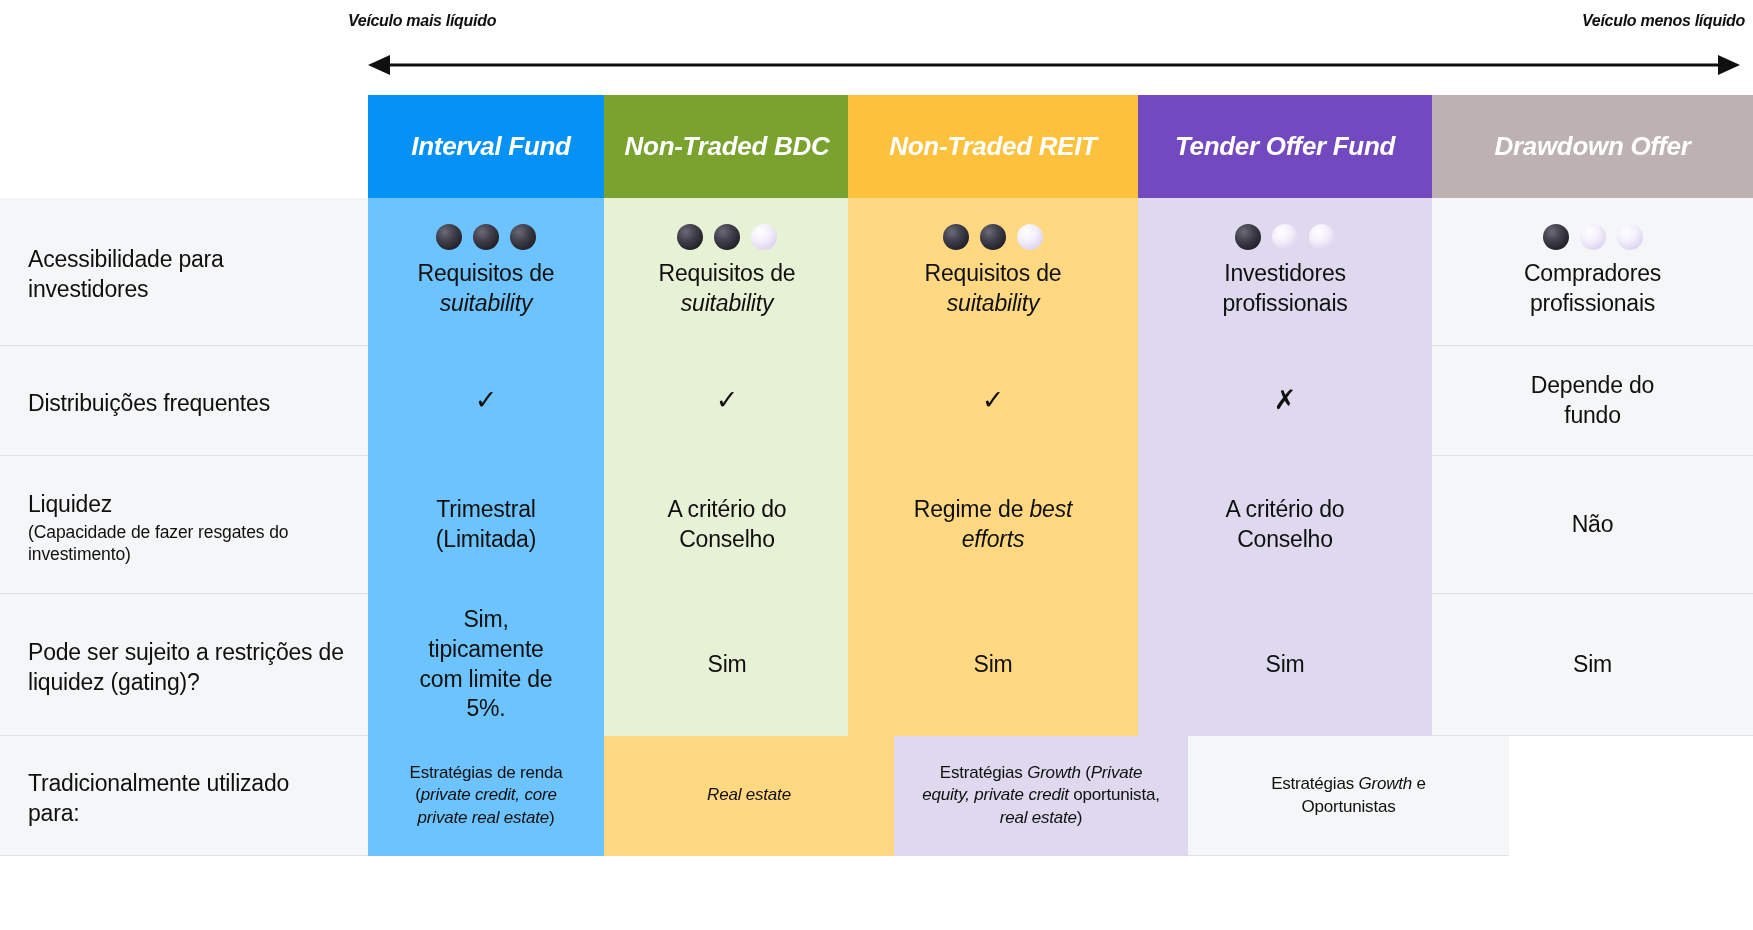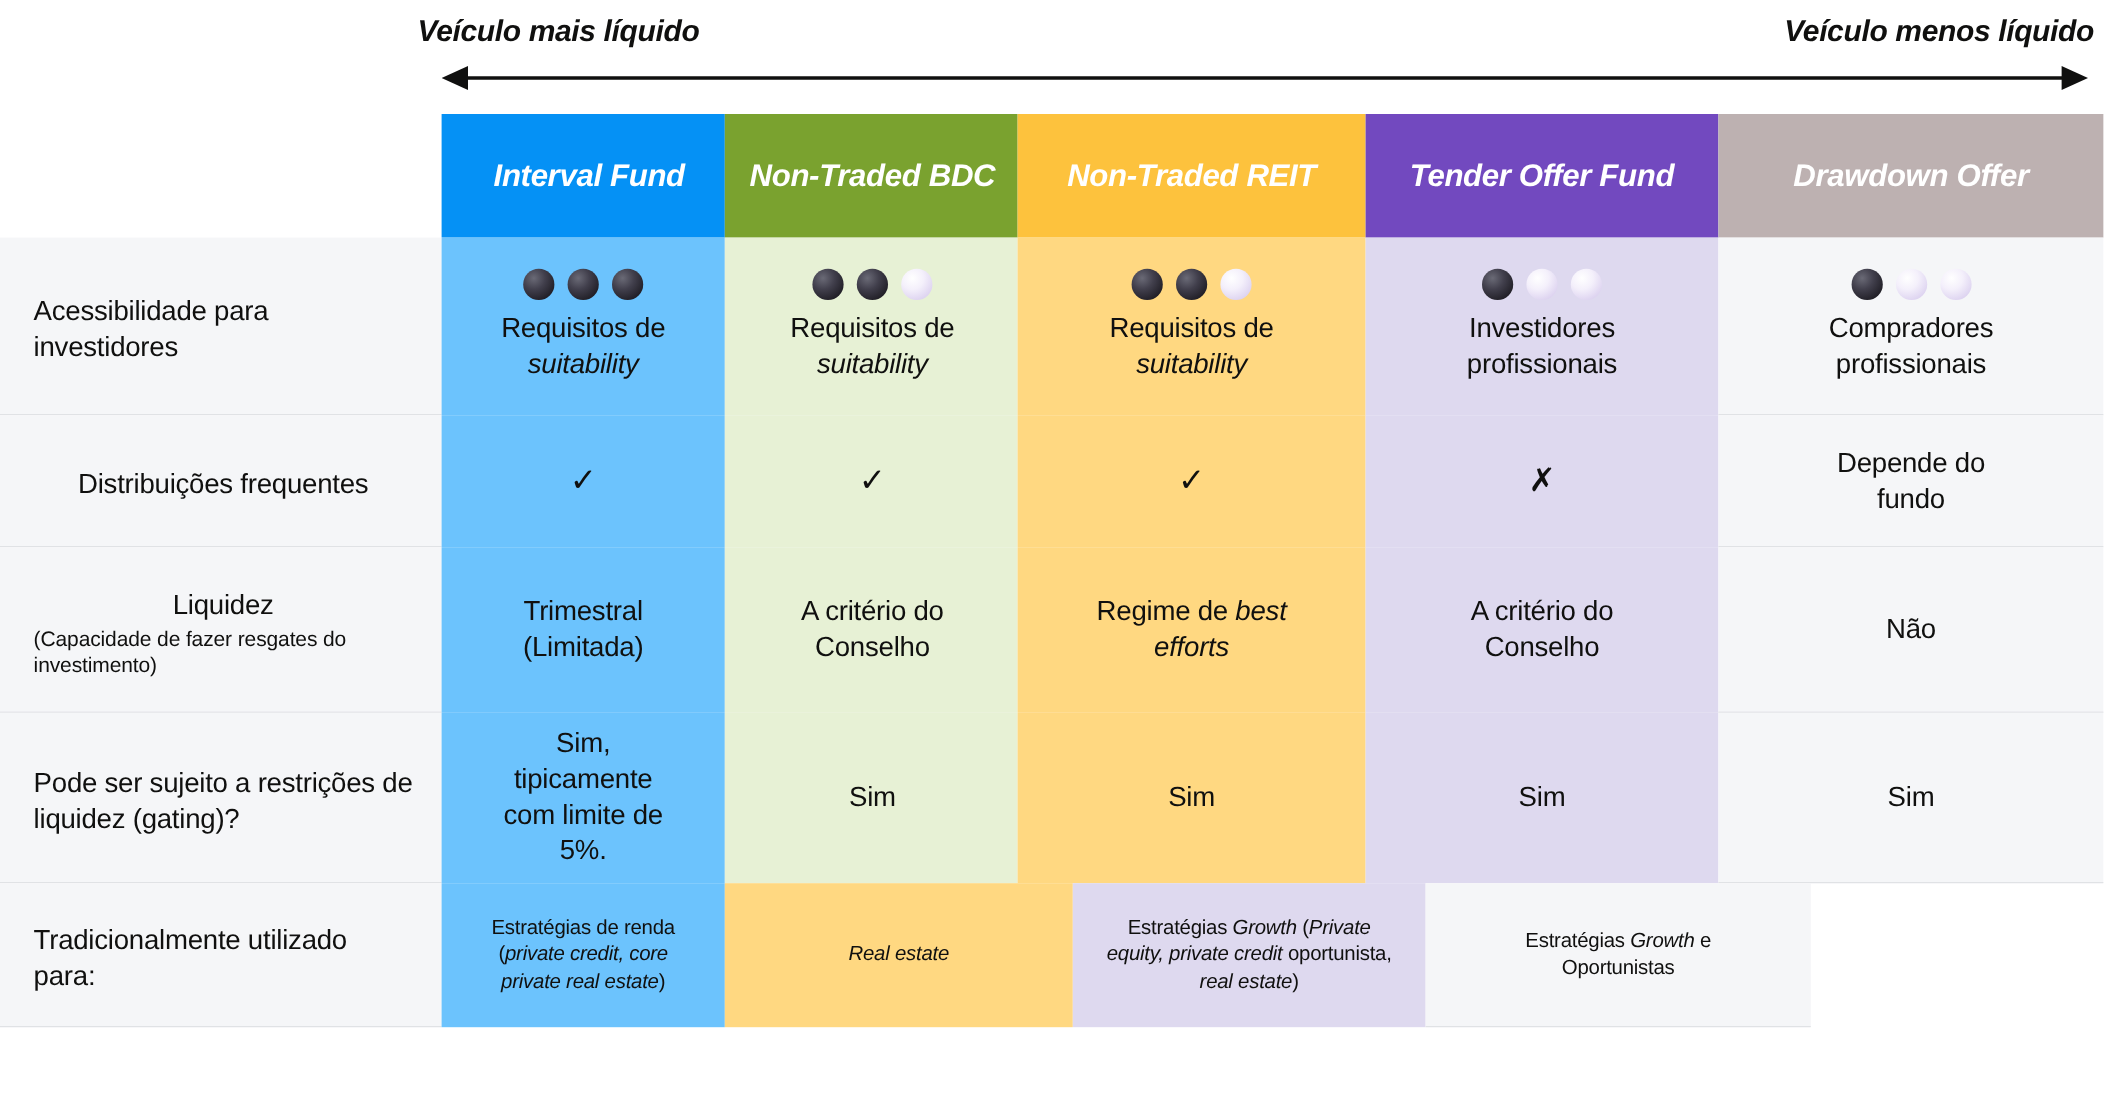--- a/index.html
+++ b/index.html
@@ -12,39 +12,38 @@
     overflow: hidden;
   }
   .page { position: relative; width: 1753px; height: 930px; }
 
   
   .axis { position: absolute; left: 0; top: 0; width: 1753px; height: 95px; }
   .axis-label {
     position: absolute;
     font-style: italic;
     font-weight: 700;
-    font-size: 25px;
+    font-size: 16px;
     letter-spacing: -0.3px;
     white-space: nowrap;
     color: #10100f;
   }
   .axis-label.left  { left: 348px; top: 12px; }
   .axis-label.right { right: 8px; top: 12px; }
   .axis-arrow { position: absolute; left: 368px; top: 54px; width: 1372px; height: 22px; }
 
   
   .table { position: absolute; left: 0; top: 95px; width: 1753px; }
   .row { display: flex; width: 1753px; }
   .lbl {
     width: 368px; flex: 0 0 368px;
     background: #f5f6f8;
     display: flex; flex-direction: column; justify-content: center;
     padding: 10px 24px 4px 28px;
     border-bottom: 1px solid #e0e2e5;
-    align-items: center;
   }
   .lbl.blank { background: #ffffff; border-bottom: none; }
   .lbl-main { font-size: 23px; line-height: 1.28; letter-spacing: -0.2px; }
   .lbl-sub  { font-size: 17.5px; line-height: 1.26; letter-spacing: -0.1px; margin-top: 1px; }
 
   .cell {
     flex: 0 0 232px; width: 232px;
     display: flex; flex-direction: column;
     align-items: center; justify-content: center;
     text-align: center;

